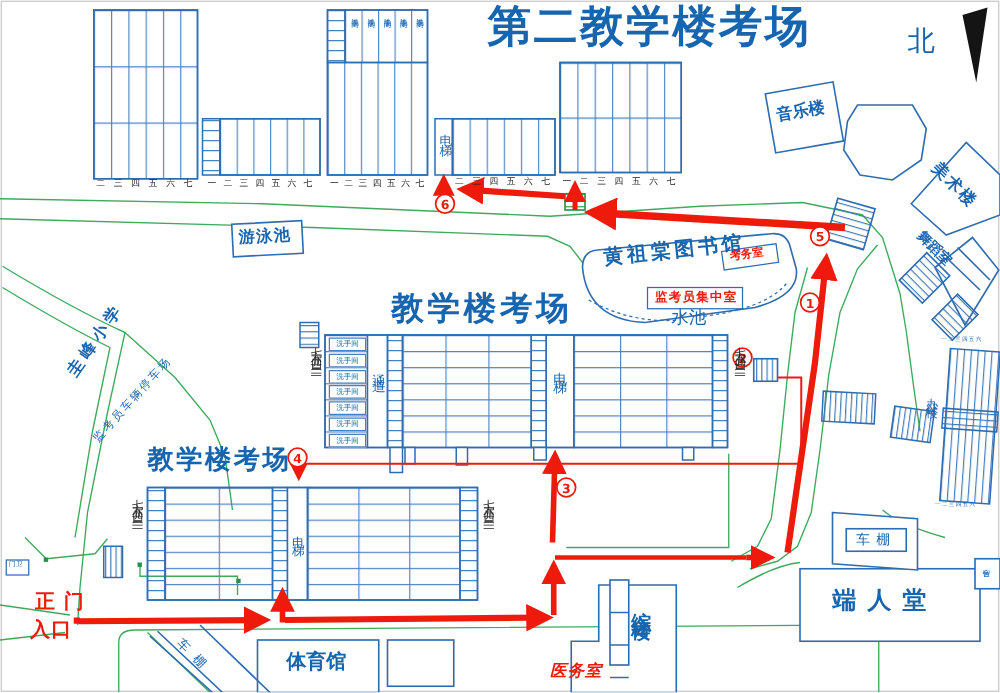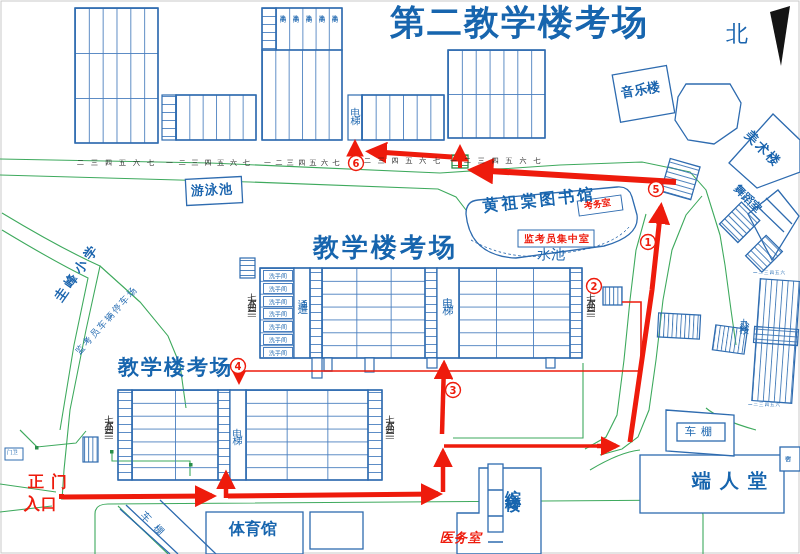--- a/index.html
+++ b/index.html
@@ -2,21 +2,21 @@
 <html><head>
 <meta charset="utf-8">
 <style>
   html,body{margin:0;padding:0;background:#fff;}
   #map{position:relative;width:800px;height:554px;background:#fff;overflow:hidden;
        font-family:"DejaVu Sans",sans-serif;}
   #map svg{position:absolute;left:0;top:0;}
   .lbl{position:absolute;color:#1a64ae;white-space:nowrap;line-height:1;}
   .b{font-weight:bold;}
   .red{color:#ee1b0c;}
-  .blk{color:#222;margin-top:16px;}
+  .blk{color:#222;}
   .v{writing-mode:vertical-rl;text-orientation:upright;}
   .cell{border:0.5px solid #4b80bf;background:#fff;text-align:center;}
 </style>
 </head>
 <body>
 
 <div id="map">
 
 <svg width="800" height="554" viewBox="0 0 800 554">
 <defs>
@@ -282,17 +282,17 @@
 <div class="lbl b" style="left:52px;top:296px;font-size:13px;letter-spacing:4px;transform:rotate(-55deg);transform-origin:0 0;">圭峰小学</div>
 <div class="lbl" style="left:74px;top:350px;font-size:9px;letter-spacing:2px;transform:rotate(-48deg);transform-origin:0 0;">监考员车辆停车场</div>
 
 <div class="lbl b red" style="left:28px;top:474px;font-size:16px;letter-spacing:7px;font-family:Liberation Serif, serif;">正门</div>
 <div class="lbl b red" style="left:24px;top:496px;font-size:16px;letter-spacing:1px;">入口</div>
 <div class="lbl" style="left:7px;top:450px;font-size:5.5px;">门卫</div>
 <div class="lbl b" style="left:229px;top:521px;font-size:16px;color:#1765ae;">体育馆</div>
 <div class="lbl" style="left:146px;top:510px;font-size:10px;letter-spacing:8px;transform:rotate(45deg);transform-origin:0 0;">车棚</div>
 <div class="lbl b red" style="left:440px;top:531px;font-size:13px;letter-spacing:1px;font-style:italic;">医务室</div>
 <div class="lbl v b" style="left:505px;top:477px;font-size:16px;letter-spacing:3px;color:#1765ae;">综合楼</div>
-<div class="lbl b" style="left:666px;top:471px;font-size:19px;letter-spacing:9px;color:#1765ae;margin-left:26px;">端人堂</div>
+<div class="lbl b" style="left:666px;top:471px;font-size:19px;letter-spacing:9px;color:#1765ae;">端人堂</div>
 <div class="lbl" style="left:685px;top:426px;font-size:11px;letter-spacing:5px;">车棚</div>
 <div class="lbl v" style="left:785px;top:450px;font-size:6px;letter-spacing:1px;">宿舍</div>
 
 </div>
 
 </body></html>

